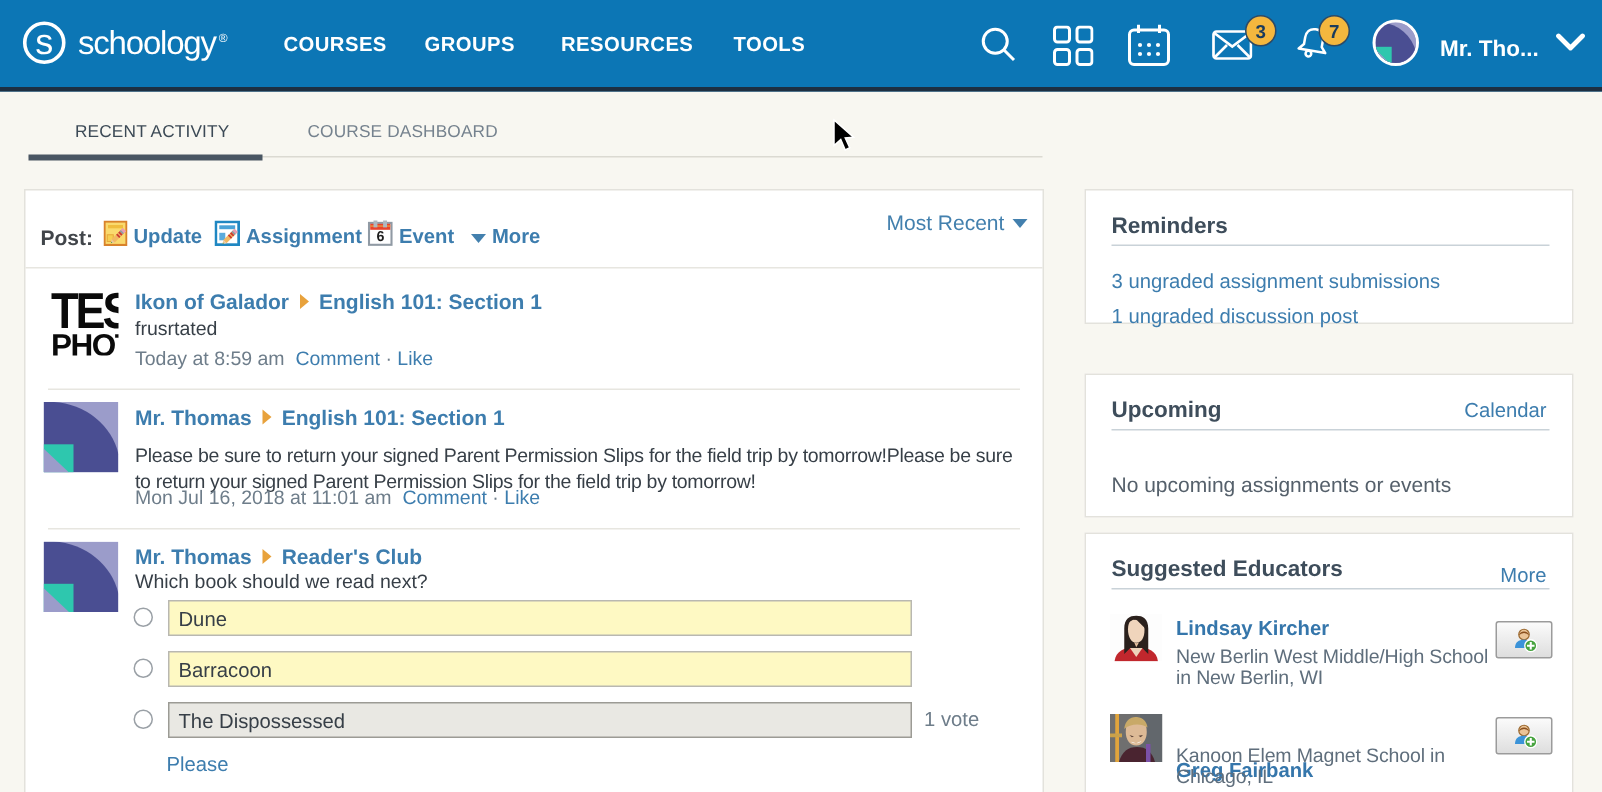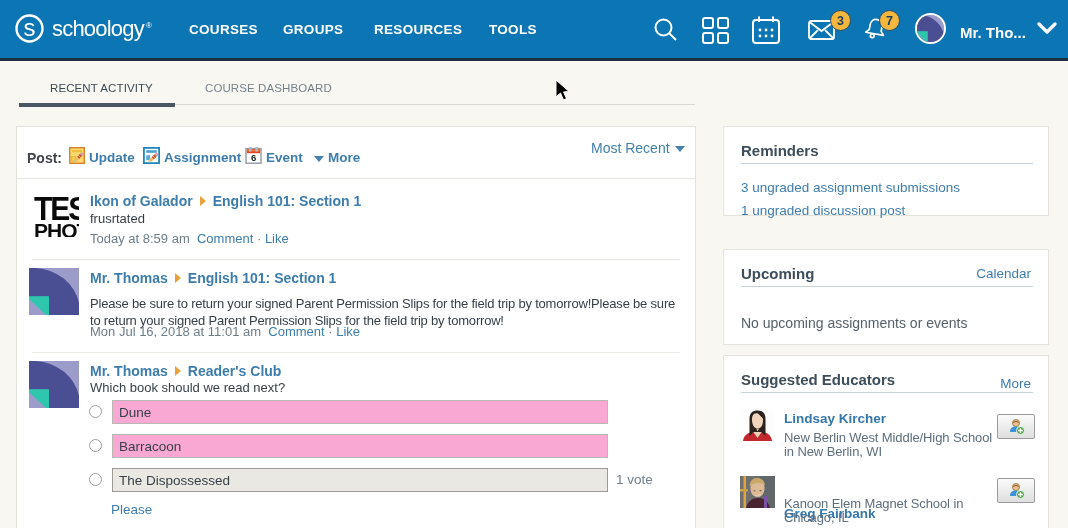--- a/index.html
+++ b/index.html
@@ -37,21 +37,21 @@
 
 .pavatar { position:absolute; width:50px; height:47px; overflow:hidden; }
 .ptitle { position:absolute; font-size:14px; font-weight:700; color:#3d7dae; }
 .barrow { display:inline-block; width:0; height:0; border-top:5px solid transparent; border-bottom:5px solid transparent; border-left:6px solid #e8a23c; margin:0 7px; }
 .pbody { position:absolute; font-size:13px; color:#373f47; line-height:17px; }
 .ptime { position:absolute; font-size:13px; color:#6e7d8a; }
 .ptime a { color:#3d7dae; text-decoration:none; }
 
 .pollrow { position:absolute; left:89px; }
 .radio { position:absolute; left:0; top:5px; width:13px; height:13px; border-radius:50%; border:1px solid #9aa0a6; background:#fff; }
-.pollbox { position:absolute; left:23px; top:0; width:496px; height:24px; border:1px solid #b9b8b1; background:#f9a8d4; font-size:13.5px; color:#373f47; line-height:23px; padding-left:6px; }
+.pollbox { position:absolute; left:23px; top:0; width:496px; height:24px; border:1px solid #b9b8b1; background:#fef9c3; font-size:13.5px; color:#373f47; line-height:23px; padding-left:6px; }
 .gray { background:#e9e8e3; border-color:#9c9b95; }
 .vote { position:absolute; left:527px; top:4px; font-size:13.5px; color:#6e7d8a; white-space:nowrap; }
 
 
 .side { width:326px; left:723px; }
 .shead { position:absolute; left:17px; top:15px; font-size:15px; font-weight:700; color:#3e4d5b; }
 .shr { position:absolute; left:17px; width:292px; height:1px; background:#c9d2d8; top:36px; }
 .slink { font-size:13.5px; color:#3d7dae; text-decoration:none; }
 .srlink { position:absolute; right:17px; top:16px; font-size:13.5px; color:#3d7dae; text-decoration:none; }
 .sbody { position:absolute; left:17px; font-size:14px; color:#55606b; }

